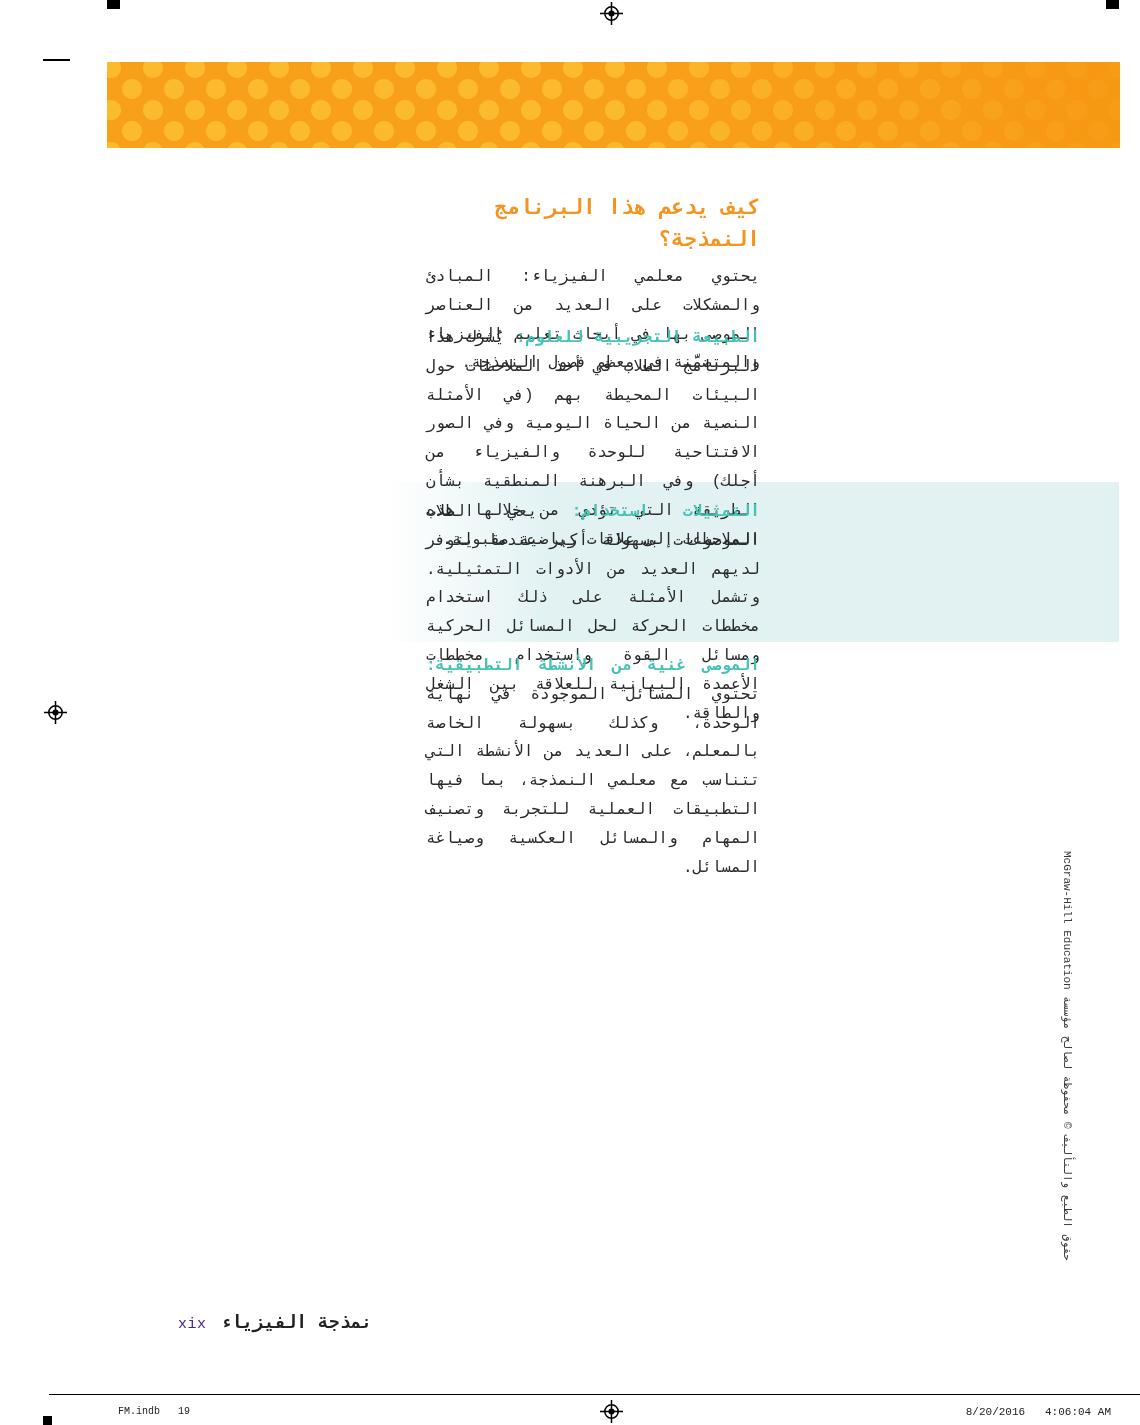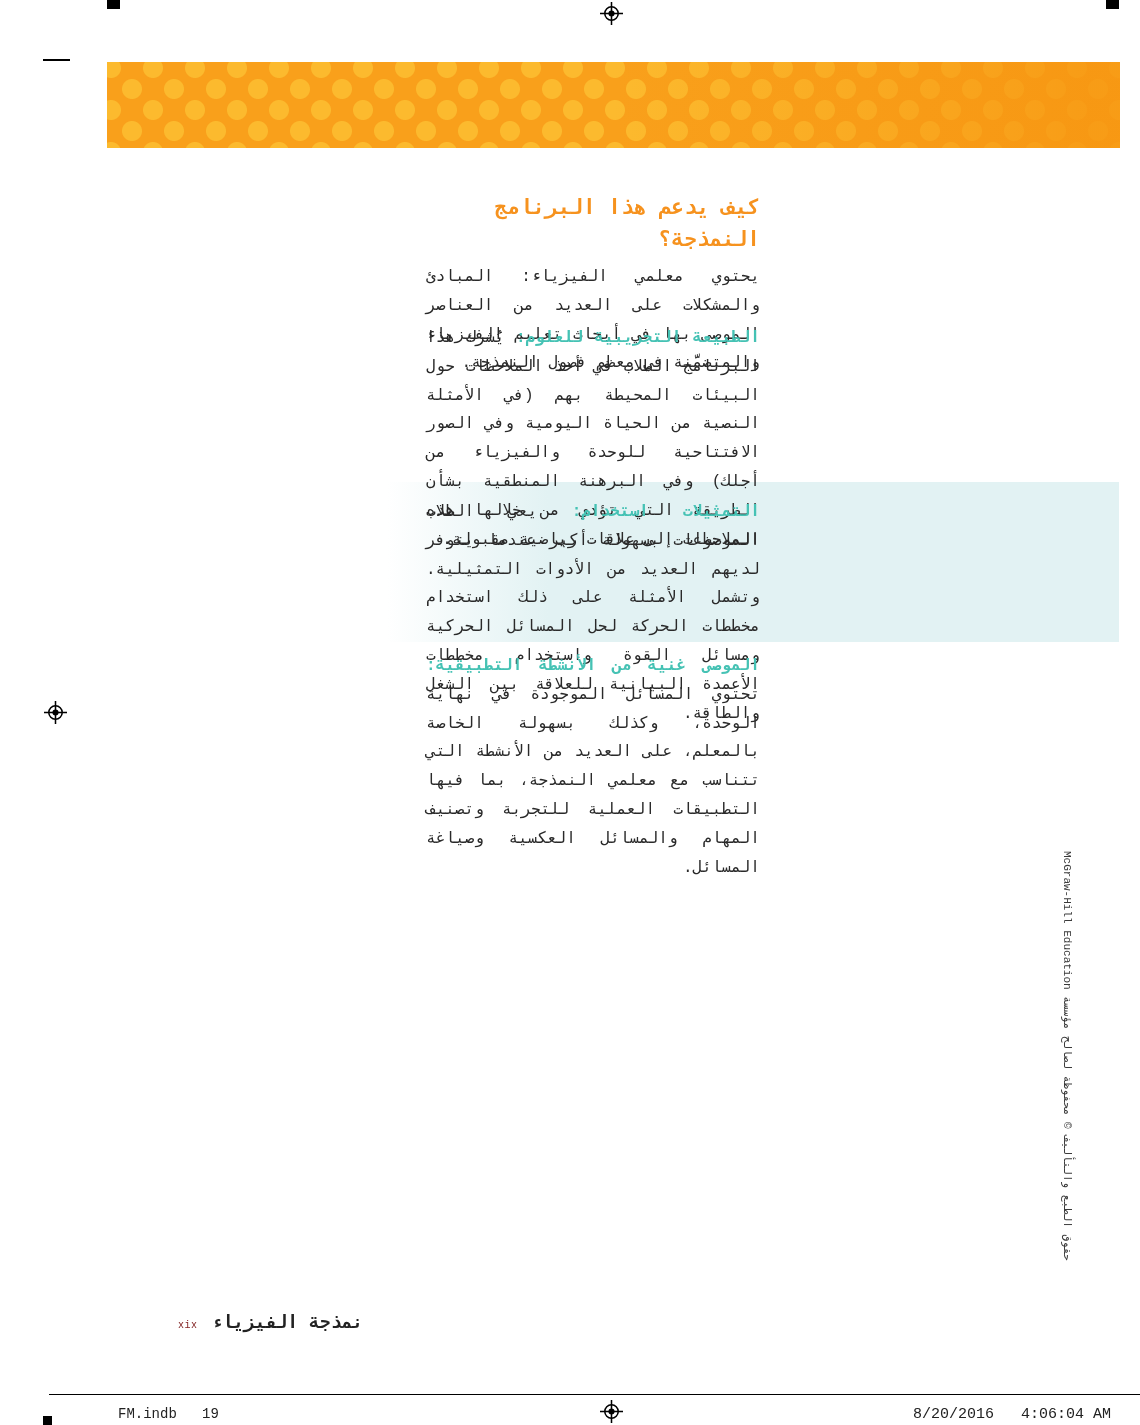--- a/index.html
+++ b/index.html
@@ -45,26 +45,26 @@
     transform:rotate(90deg); transform-origin:center;
     direction:rtl; font-size:11px; color:#3a3a3a;
     text-align:center; white-space:nowrap;
   }
 
   
   .page-footer {
     position:absolute; left:135px; top:1311px;
     display:flex; align-items:baseline; gap:14px;
   }
-  .page-num { font-size:10px; color:#7f1d1d; letter-spacing:0.5px;text-align:right; }
+  .page-num { font-size:15px; color:#4c1d95; letter-spacing:0.5px;text-align:right; }
   .book-title { font-size:18px; font-weight:bold; direction:rtl; color:#222; }
 
   
-  .slug-left  { position:absolute; left:75px;  top:1406px; font-size:14px; color:#222; white-space:pre; }
-  .slug-right { position:absolute; right:72px; top:1406px; font-size:15px; color:#222; white-space:pre; }
+  .slug-left  { position:absolute; left:75px;  top:1406px; font-size:10px; color:#222; white-space:pre; }
+  .slug-right { position:absolute; right:72px; top:1406px; font-size:11px; color:#222; white-space:pre; }
 
   
   .mark { position:absolute; width:23px; height:23px; }
   .mark svg { display:block; }
   .corner { position:absolute; background:#000; }
   .c-tl { left:64px;   top:0;        width:13px; height:9px; }
   .c-tr { left:1063px; top:0;        width:13px; height:9px; }
   .c-bl { left:0;      top:1416px;   width:9px;  height:9px; }
   .c-br { left:1131px; top:1416px;   width:9px;  height:9px; }
   .tick-left  { left:0;      top:59px;  width:27px;   height:2px; }

